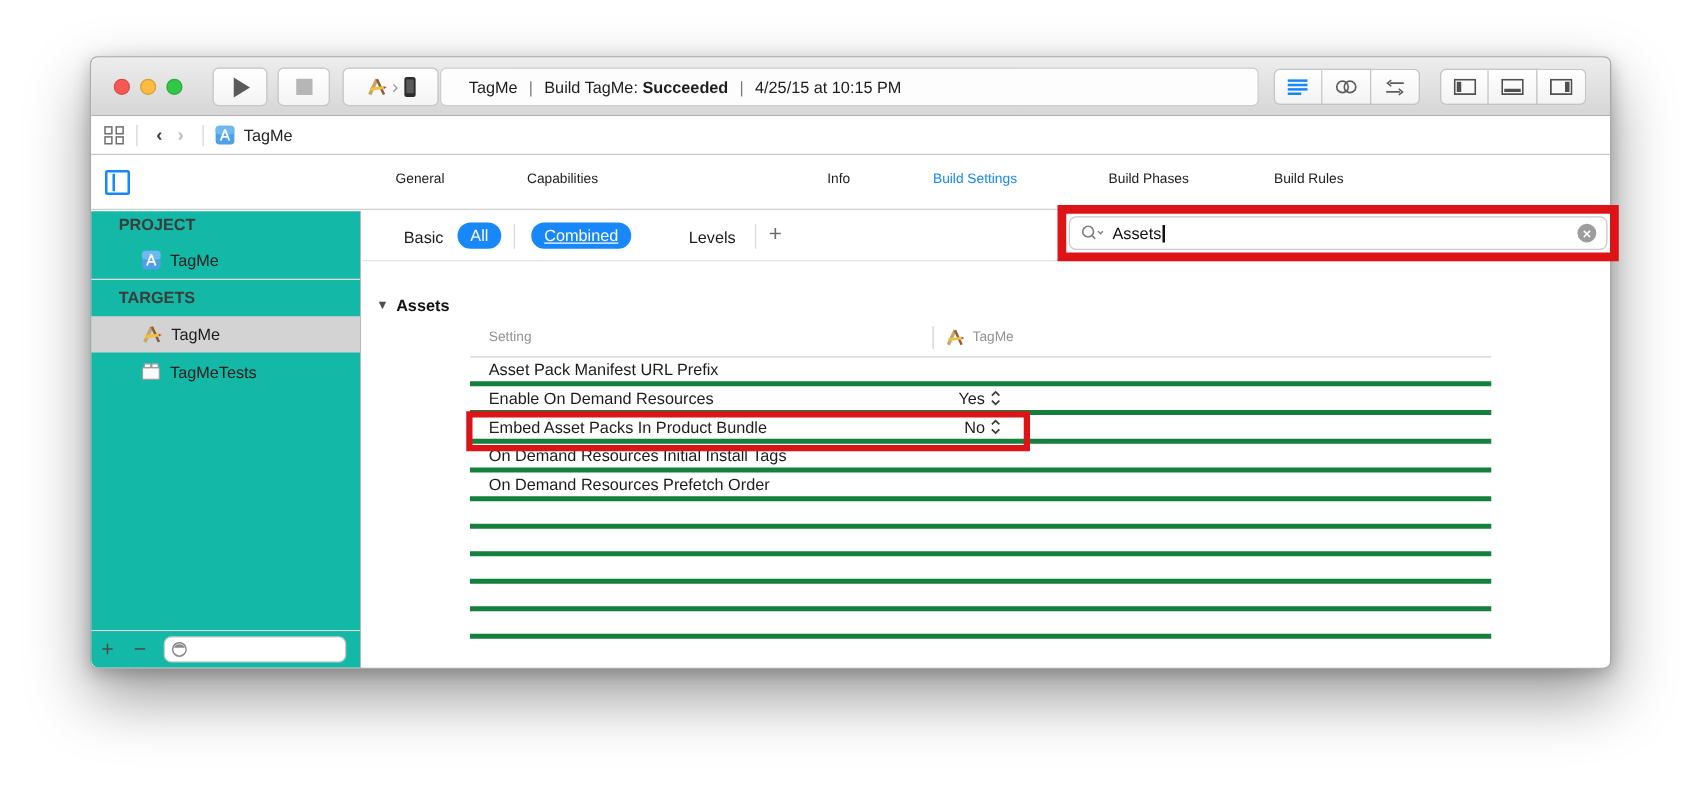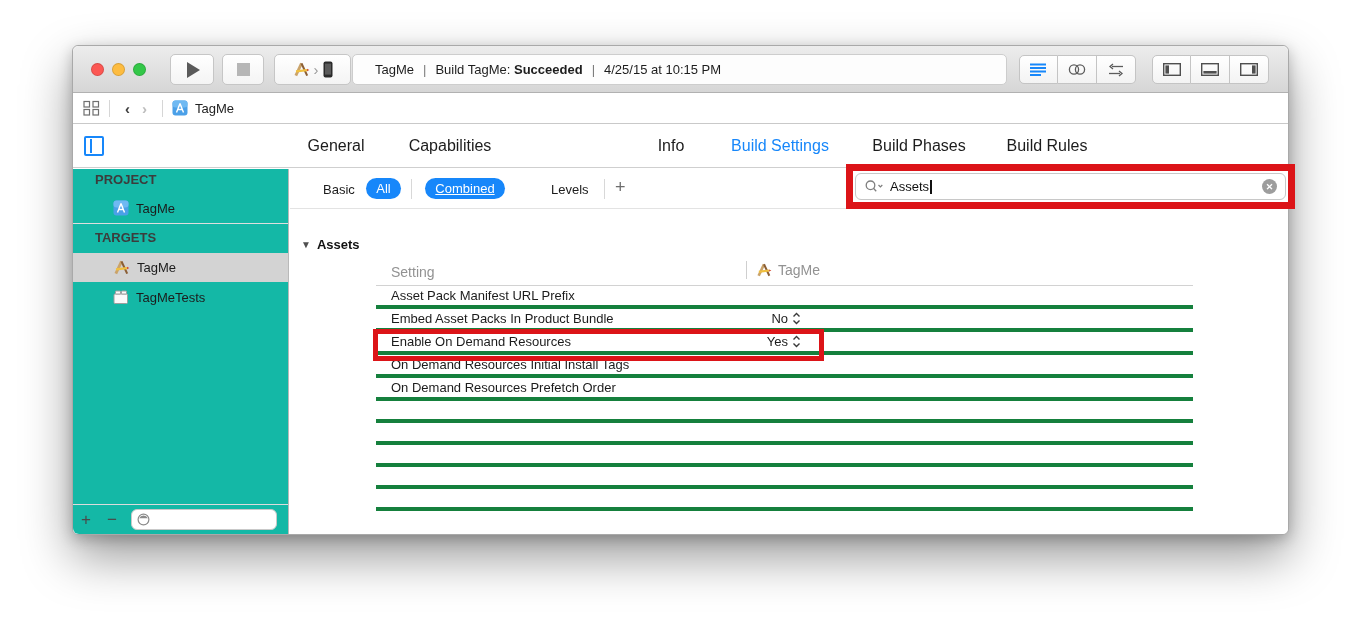--- a/index.html
+++ b/index.html
@@ -44,21 +44,21 @@
     border-bottom:1px solid #c9c9c9; display:flex; align-items:center; font-size:13px; color:#222; }
   .jb-sep { width:1px; height:17px; background:#d6d6d6; margin:0 9px; }
   .jb-nav { font-size:15px; font-weight:bold; padding:0 6px; }
   .jb-back { color:#3f3f3f; } .jb-fwd { color:#bdbdbd; }
   .jumpbar .doc { margin-right:7px; }
 
   
   .tabrow { position:absolute; left:0; top:79px; right:0; height:43px; background:#fff; border-bottom:1px solid #cfcfcf; }
   .pane-toggle { position:absolute; left:11px; top:11px; width:20px; height:20px; border:2px solid #1787fa; border-radius:2px; }
   .pane-toggle i { position:absolute; left:4px; top:1px; bottom:1px; width:2px; background:#1787fa; }
-  .tab { position:absolute; top:12px; transform:translateX(-50%); font-size:16px; color:#1c1c1c; white-space:nowrap; cursor:default; }
+  .tab { position:absolute; top:12px; transform:translateX(-50%); font-size:11px; color:#1c1c1c; white-space:nowrap; cursor:default; }
   .tab.selected { color:#1787fa; }
   .tab:nth-of-type(1){left:263px;} .tab:nth-of-type(2){left:377px;} .tab:nth-of-type(3){left:501px;margin-top:48px;}
   .tab:nth-of-type(4){left:598px;} .tab:nth-of-type(5){left:707px;} .tab:nth-of-type(6){left:846px;} .tab:nth-of-type(7){left:974px;}
 
   
   .split { position:absolute; left:0; top:123px; right:0; bottom:0; }
   .sidebar { position:absolute; left:0; top:0; bottom:0; width:216px; background:#14b8a6; border-right:1px solid #b9b9b9; border-radius:0 0 0 6px;padding-left:19px; }
   .sb-header { position:absolute; left:22px; font-size:13px; font-weight:bold; color:#3c3c3c; }
   .sb-h-project { top:3px; } .sb-h-targets { top:61px; }
   .sb-item { position:absolute; left:0; right:0; height:26px; display:flex; align-items:center; padding-left:40px; gap:7px; font-size:13px; color:#1c1c1c; }
@@ -86,21 +86,21 @@
   .red-search { position:absolute; left:773px; top:118px; width:449px; height:45px; border:7px solid #dc1418; z-index:10; background:transparent; display:flex; align-items:center; }
   .search-field { flex:1; height:27px; margin:0 2px; background:#fff; border:1px solid #c8c8c8; border-radius:6px; display:flex; align-items:center; padding:0 8px; }
   .search-text { font-size:13px; color:#111; margin-left:5px; }
   .caret { display:inline-block; width:1.5px; height:14px; background:#111; vertical-align:-2px; margin-left:1px; }
   .clear-btn { margin-left:auto; width:15px; height:15px; border-radius:50%; background:#9d9d9d; color:#fff; font-size:9px; font-weight:bold; display:flex; align-items:center; justify-content:center; }
 
   
   .section-head { position:absolute; left:11px; top:68px; display:flex; align-items:center; gap:6px; }
   .disclosure { font-size:10px; color:#4f4f4f; }
   .section-title { font-size:13px; font-weight:bold; color:#111; }
-  .col-head { position:absolute; left:86px; top:90px; width:817px; height:27px; border-bottom:1px solid #d2d2d2; font-size:14px; color:#929292; }
+  .col-head { position:absolute; left:86px; top:90px; width:817px; height:27px; border-bottom:1px solid #d2d2d2; font-size:11px; color:#929292; }
   .col-setting { position:absolute; left:15px; top:5px; }
   .col-target { position:absolute; left:370px; top:2px; display:flex; align-items:center; gap:6px; }
   .col-vsep { width:1px; height:18px; background:#cfcfcf; margin-right:3px; }
 
   .rows { position:absolute; left:86px; top:117px; width:817px; }
   .row { position:relative; height:23px; border-bottom:4px solid #15803d; display:flex; align-items:center; }
   .row-label { padding-left:15px; font-size:13px; color:#1c1c1c; }
   .row-value { position:absolute; left:290px; width:135px; display:flex; justify-content:flex-end; align-items:center; gap:4px; font-size:13px; color:#1c1c1c; }
   .row.empty { height:22px; }
 
@@ -328,35 +328,35 @@
             </span>
             <span>TagMe</span>
           </span>
         </div>
 
         <div class="rows">
           <div class="row">
             <span class="row-label">Asset Pack Manifest URL Prefix</span>
           </div>
           <div class="row">
-            <span class="row-label">Embed Asset Packs In Product Bundle</span>
+            <span class="row-label">Enable On Demand Resources</span>
             <span class="row-value">
-              <span>No</span>
+              <span>Yes</span>
               <span class="icon">
                 <svg width="9" height="13" viewBox="0 0 9 13">
                   <polyline points="1.5,4.5 4.5,1.5 7.5,4.5" fill="none" stroke="#3a3a3a" stroke-width="1.4"></polyline>
                   <polyline points="1.5,8.5 4.5,11.5 7.5,8.5" fill="none" stroke="#3a3a3a" stroke-width="1.4"></polyline>
                 </svg>
               </span>
             </span>
           </div>
           <div class="row">
-            <span class="row-label">Enable On Demand Resources</span>
+            <span class="row-label">Embed Asset Packs In Product Bundle</span>
             <span class="row-value">
-              <span>Yes</span>
+              <span>No</span>
               <span class="icon">
                 <svg width="9" height="13" viewBox="0 0 9 13">
                   <polyline points="1.5,4.5 4.5,1.5 7.5,4.5" fill="none" stroke="#3a3a3a" stroke-width="1.4"></polyline>
                   <polyline points="1.5,8.5 4.5,11.5 7.5,8.5" fill="none" stroke="#3a3a3a" stroke-width="1.4"></polyline>
                 </svg>
               </span>
             </span>
           </div>
           <div class="row">
             <span class="row-label">On Demand Resources Initial Install Tags</span>

